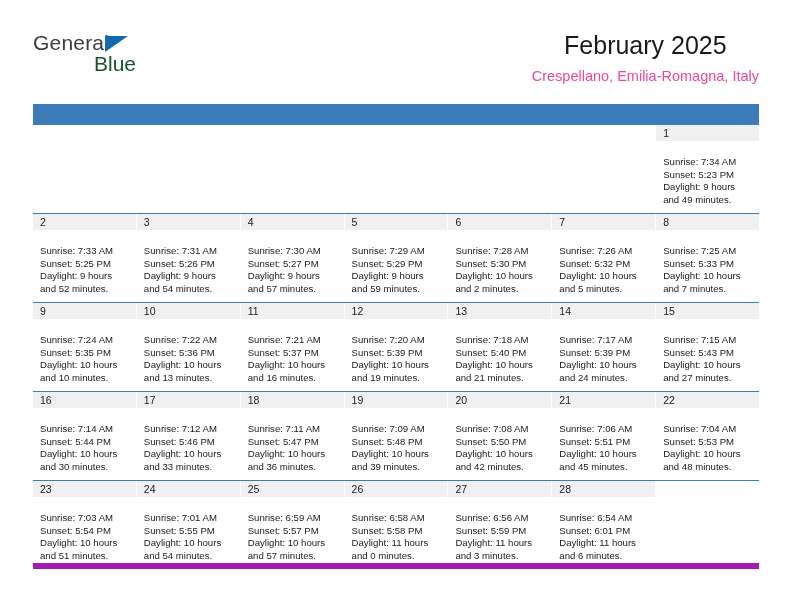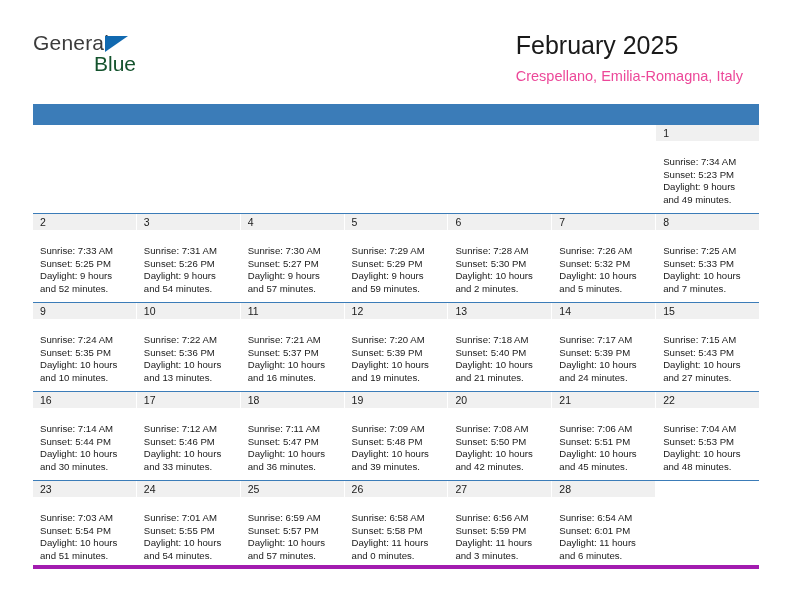--- a/index.html
+++ b/index.html
@@ -59,23 +59,23 @@
     position: absolute;
     left: 61px;
     top: 21px;
     font-size: 21px;
     line-height: 22px;
     color: #14532d;
   }
 
   .titles {
     position: absolute;
-    right: 16px;
+    right: 0;
     top: 0;
-    text-align: left;
+    text-align: center;
   }
   .cal-title {
     font-size: 25px;
     line-height: 30px;
     color: #1a1a1a;
     font-weight: normal;
     margin: 0;
   }
   .cal-subtitle {
     font-size: 14.5px;
@@ -109,21 +109,21 @@
     margin-top: 40px;
   }
 
   .week {
     display: flex;
     border-top: 1px solid #3b7cb8;
     height: 89px;
     box-sizing: border-box;
   }
   .week:last-child {
-    border-bottom: 4px solid #a21caf;
+    border-bottom: 6px solid #a21caf;
   }
 
   .day {
     flex: 1 1 0;
     width: 103.71px;
     box-sizing: border-box;
     border-right: 1px solid #ffffff;
     background: #ffffff;
     position: relative;
     overflow: hidden;

